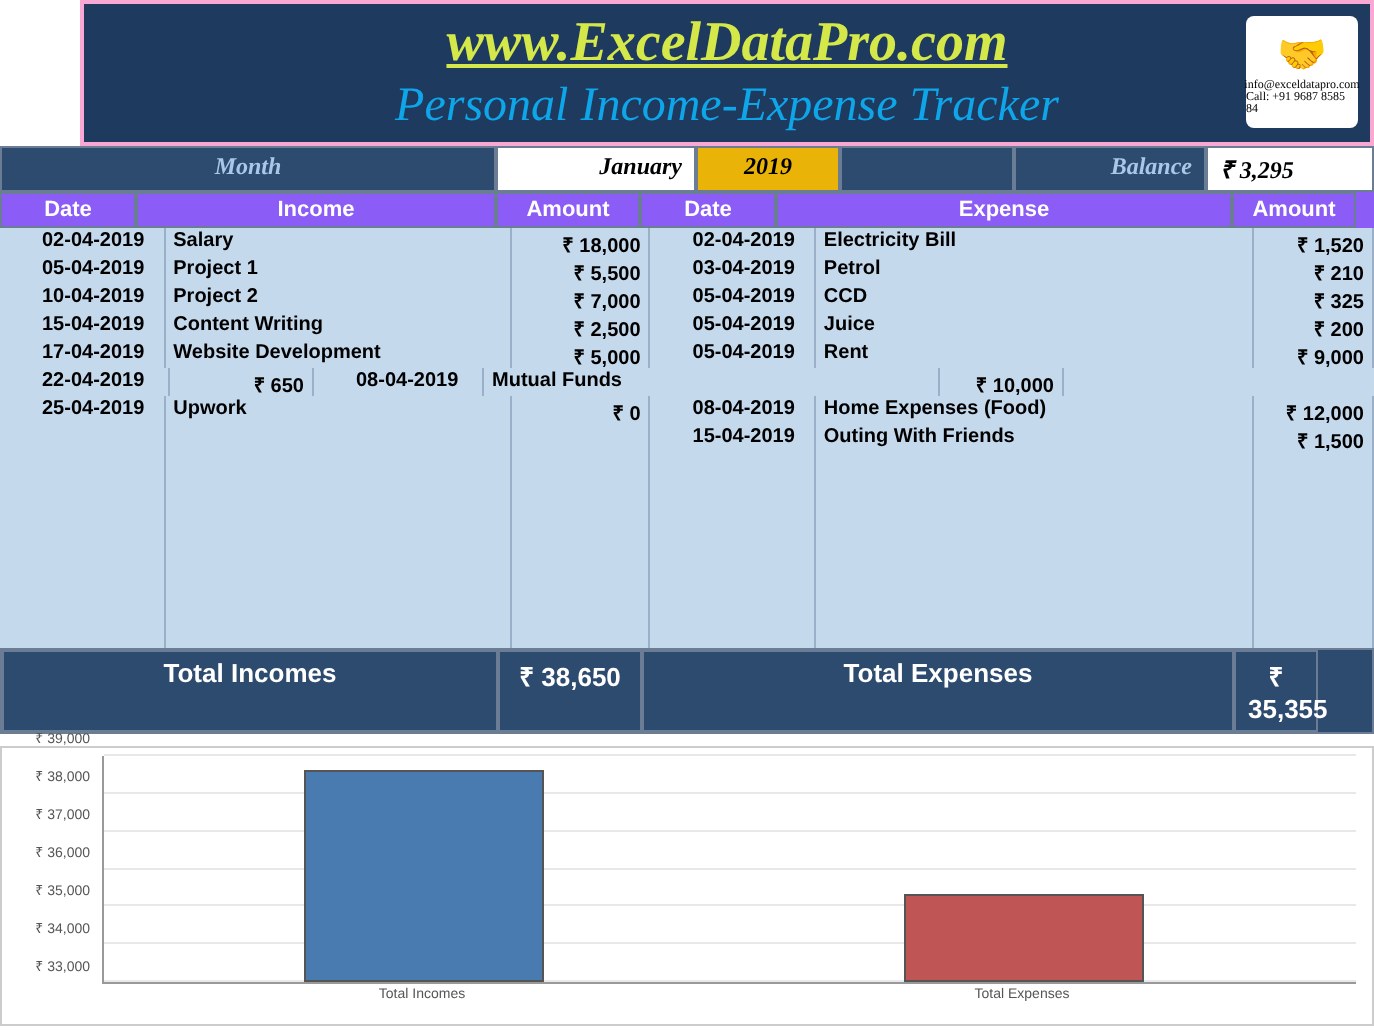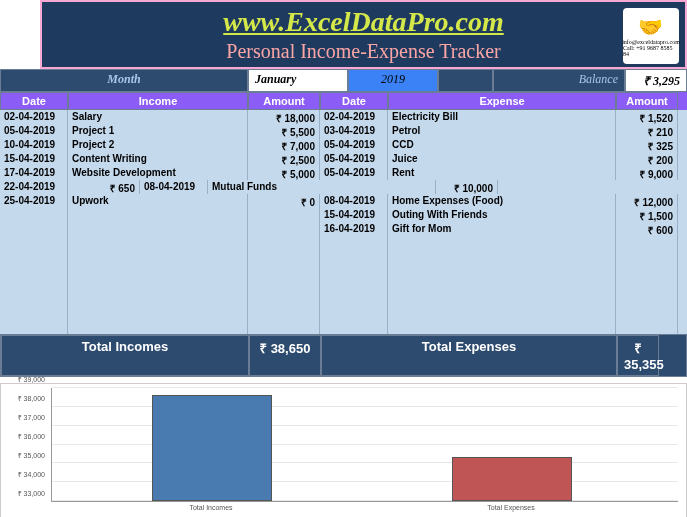--- a/index.html
+++ b/index.html
@@ -1,45 +1,45 @@
 <!DOCTYPE html>
 <html><head>
   <meta charset="utf-8">
   <style>
     * { box-sizing: border-box; margin: 0; padding: 0; }
     body { font-family: 'Times New Roman', serif; background: #fff; width: 687px; height: 517px; overflow: hidden; }
     
     .header { background: #1f3a5f; border: 2px solid #f9a8d4; position: relative; margin-left: 40px; }
     .site-title { color: #d4e84a; font-style: italic; font-weight: bold; font-size: 28px; text-align: center; text-decoration: underline; padding: 4px 0 0 0; }
-    .subtitle { color: #fca5a5; font-size: 20px; text-align: center; padding: 2px 0 4px 0; }
+    .subtitle { color: #0ea5e9; font-style: italic; font-size: 24px; text-align: center; padding: 2px 0 4px 0; }
     .logo { position: absolute; right: 6px; top: 6px; width: 56px; height: 56px; background: #fff; border-radius: 4px; display: flex; flex-direction: column; align-items: center; justify-content: center; font-size: 6px; }
     .logo-icon { font-size: 20px; }
     
     .month-row { display: flex; background: #2d4a6f; }
     .month-row > div { border: 1px solid #6a7d95; padding: 2px 6px; font-style: italic; font-size: 12px; }
     .month-label { width: 248px; color: #a8c8e8; text-align: center; font-weight: bold; }
-    .month-name { width: 100px; background: #fff; color: #000; text-align: left; font-weight: bold; }
-    .year { width: 90px; background: #3b82f6; color: #000; text-align: center; font-weight: normal; }
+    .month-name { width: 100px; background: #fff; color: #000; text-align: right; font-weight: bold; }
+    .year { width: 72px; background: #eab308; color: #000; text-align: center; font-weight: bold; }
     .spacer { flex: 1; }
-    .balance-label { width: 132px; color: #a8c8e8; text-align: right; font-style: italic; font-weight: normal; }
-    .balance-value { width: 62px; background: #fff; color: #000; text-align: right; font-weight: bold; border-bottom: 2px solid #000; }
+    .balance-label { width: 96px; color: #a8c8e8; text-align: right; font-style: italic; font-weight: bold; }
+    .balance-value { width: 84px; background: #fff; color: #000; font-weight: bold; border-bottom: 2px solid #000; }
     
     .columns-header { display: flex; background: #8b5cf6; color: #fff; font-family: Liberation Sans, sans-serif; font-size: 11px; font-weight: bold; }
     .columns-header > div { border: 1px solid #6a7d95; text-align: center; padding: 2px 0; }
     .col-date { width: 68px; }
     .col-income { width: 180px; }
     .col-amount { width: 72px; }
     .col-date2 { width: 68px; }
     .col-expense { width: 228px; }
     .col-amount2 { width: 62px; }
     
     .data-rows { background: #c5d9ed; font-family: Arial, sans-serif; font-size: 10px; font-weight: bold; }
     .data-row { display: flex; height: 14px; }
     .data-row > div { border-right: 1px solid #9ab0c8; padding: 1px 4px; white-space: nowrap; overflow: hidden; }
-    .data-row .col-date, .data-row .col-date2 { text-align: left; }
+    .data-row .col-date, .data-row .col-date2 { text-align: left; margin-left: 17px; }
     .data-row .col-amount, .data-row .col-amount2 { text-align: right; }
     .data-row .col-income, .data-row .col-expense { text-align: left; }
     
     .totals-row { display: flex; background: #2d4a6f; color: #fff; font-family: Arial, sans-serif; font-size: 13px; font-weight: bold; border: 1px solid #6a7d95; }
     .totals-row > div { padding: 3px 6px; border: 1px solid #6a7d95; text-align: center; }
     .total-label-income { width: 248px; }
     .total-amount-income { width: 72px; text-align: right; }
     .total-label-expense { width: 296px; }
     .total-amount-expense { width: 42px; text-align: right; }
     
@@ -146,28 +146,20 @@
       <div class="col-income"></div>
       <div class="col-amount"></div>
       <div class="col-date2">15-04-2019</div>
       <div class="col-expense">Outing With Friends</div>
       <div class="col-amount2">₹ 1,500</div>
     </div>
     <div class="data-row">
       <div class="col-date"></div>
       <div class="col-income"></div>
       <div class="col-amount"></div>
-      <div class="col-date2">16-04-2019</div>
-      <div class="col-expense">Gift for Mom</div>
-      <div class="col-amount2">₹ 600</div>
-    </div>
-    <div class="data-row">
-      <div class="col-date"></div>
-      <div class="col-income"></div>
-      <div class="col-amount"></div>
       <div class="col-date2"></div>
       <div class="col-expense"></div>
       <div class="col-amount2"></div>
     </div>
     <div class="data-row">
       <div class="col-date"></div>
       <div class="col-income"></div>
       <div class="col-amount"></div>
       <div class="col-date2"></div>
       <div class="col-expense"></div>

